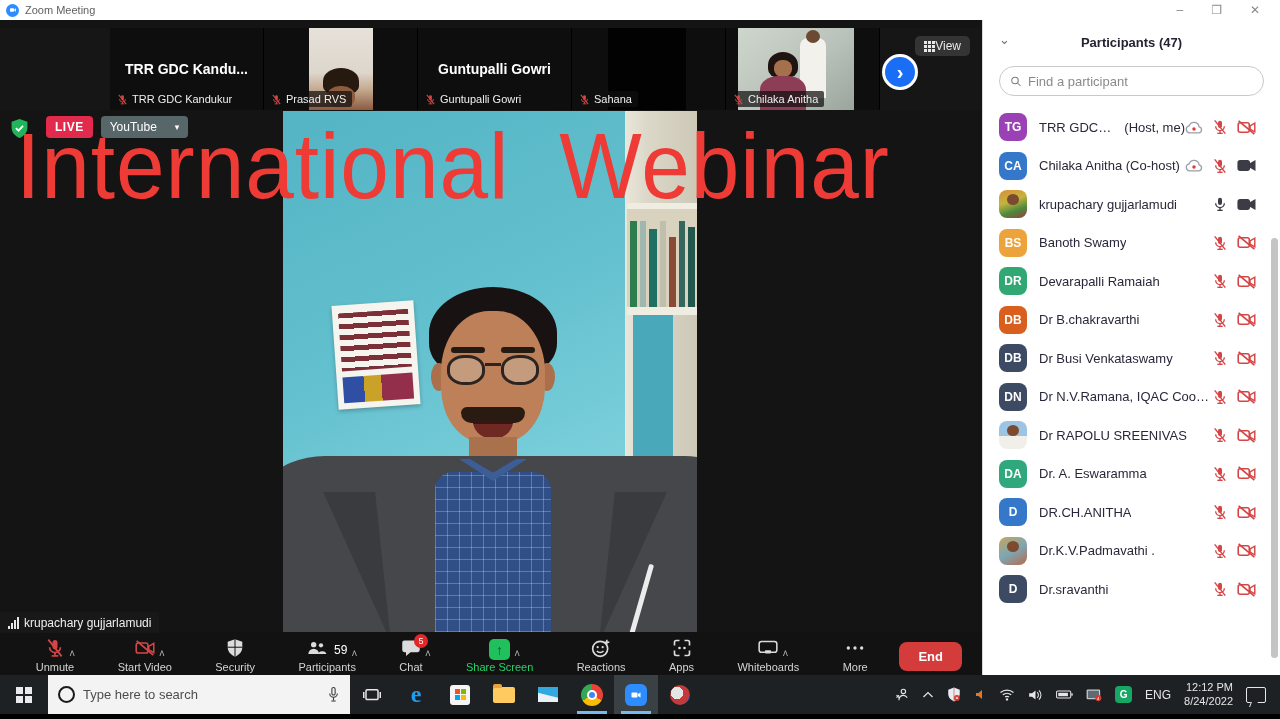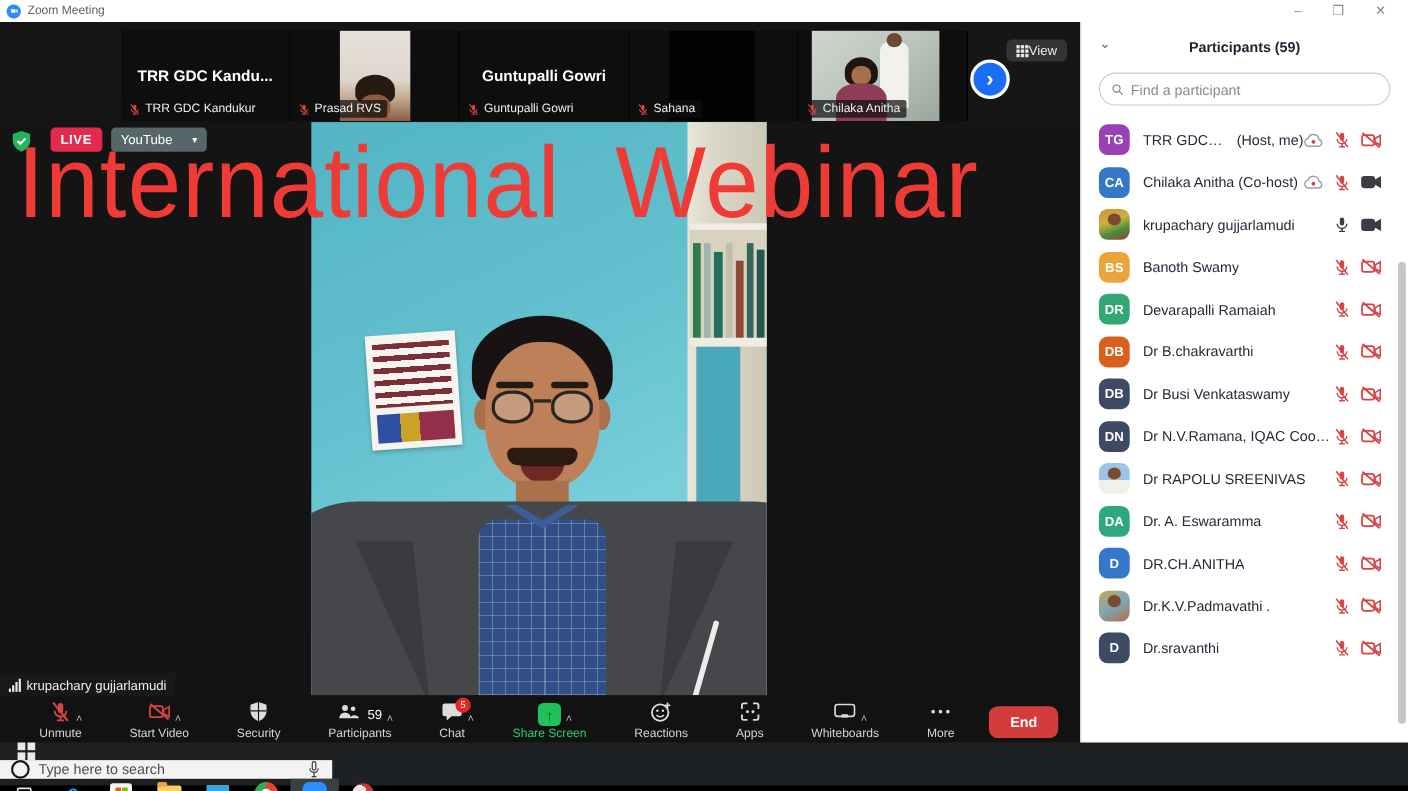--- a/index.html
+++ b/index.html
@@ -180,21 +180,21 @@
                   align-items:center; justify-content:center; gap:38px; }
   .invite-btn { border:1px solid #ababab; border-radius:15px; background:#fff; color:#333; font-size:13px;
                 padding:5px 17px; cursor:pointer; font-family:"Liberation Sans", sans-serif; }
   .muteall-btn { border:none; border-radius:15px; background:#2f7cf6; color:#fff; font-size:13px;
                  padding:6px 15px; cursor:pointer; font-family:"Liberation Sans", sans-serif; }
   .more-btn { border:1px solid #b5b5b5; border-radius:13px; background:#fff; color:#555; font-size:12px;
               padding:3px 10px; cursor:pointer; letter-spacing:1px; font-family:"Liberation Sans", sans-serif; }
 
   
   .taskbar { position:absolute; left:0; top:675px; width:1280px; height:39px; background:#1d2124;
-             display:flex; align-items:stretch; z-index:60;flex-direction:column; }
+             display:flex; align-items:stretch; z-index:60; }
   .tk-start { width:48px; display:flex; align-items:center; justify-content:center; cursor:pointer; }
   .win-flag { display:grid; grid-template-columns:7px 7px; grid-gap:2px; }
   .win-flag i { width:7px; height:7px; background:#e8eaec; }
   .tk-search { width:302px; background:#f3f3f3; display:flex; align-items:center; gap:8px; padding:0 10px;
                margin:0; cursor:text; }
   .tk-search .cortana { width:17px; height:17px; border:2.5px solid #1a1a1a; border-radius:50%; flex:none; }
   .tk-search input { border:none; outline:none; background:transparent; font-size:13px; color:#333;
                      width:100%; font-family:"Liberation Sans", sans-serif; }
   .tk-search input::placeholder { color:#4d4d4d; }
   .tk-search .s-mic { margin-left:auto; flex:none; }
@@ -535,21 +535,21 @@
               <div class="tb-label">More</div>
             </div>
           </div>
         <button class="end-btn">End</button>
       </div>
     </div>
 
     <div class="panel">
       <div class="panel-header">
         <span class="panel-collapse">⌄</span>
-        <span class="panel-title">Participants (59)</span>
+        <span class="panel-title">Participants (47)</span>
       </div>
       <div class="search-box">
         <svg viewBox="0 0 24 24">
           <circle cx="10" cy="10" r="6.5" fill="none" stroke="#7c7c7c" stroke-width="2"></circle>
           <line x1="15" y1="15" x2="21" y2="21" stroke="#7c7c7c" stroke-width="2"></line>
         </svg>
         <input type="text" placeholder="Find a participant" style="">
       </div>
       <div class="rows" id="participant-rows">
           <div class="p-row">

